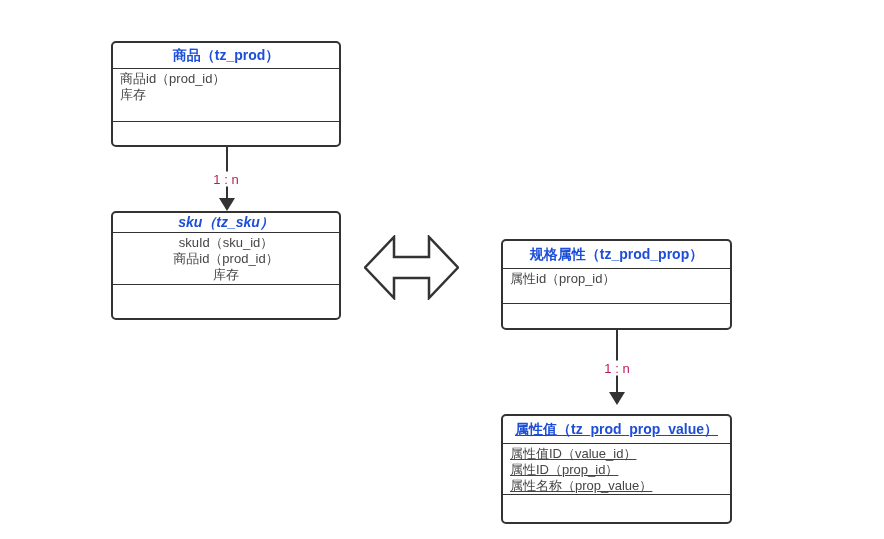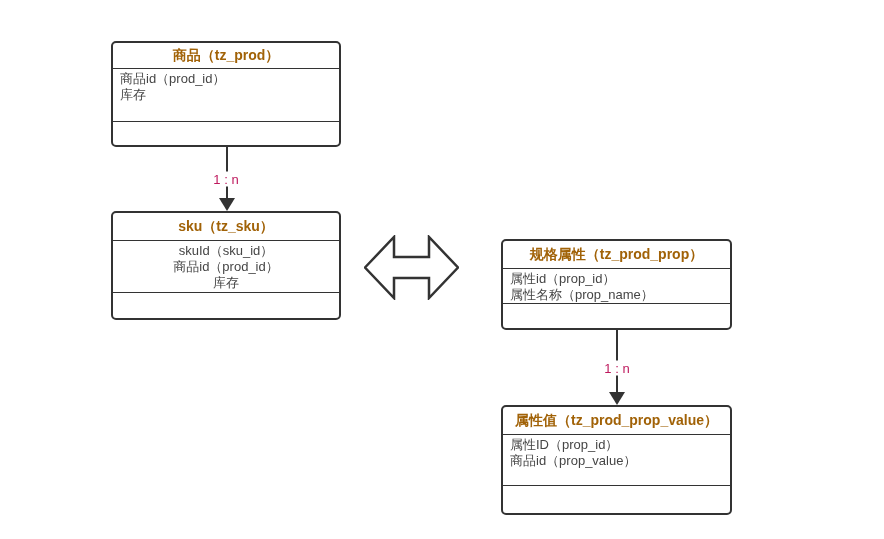--- a/index.html
+++ b/index.html
@@ -20,21 +20,21 @@
     box-sizing:border-box;
     display:flex;
     flex-direction:column;
     color:#454545;
   }
   .er-title {
     box-sizing:border-box;
     border-bottom:1.5px solid #333333;
     font-weight:bold;
     font-size:14px;
-    color:#a16207;
+    color:#1d4ed8;
     display:flex;
     align-items:center;
     justify-content:center;
     flex:0 0 auto;
   }
   .er-fields {
     box-sizing:border-box;
     border-bottom:1.5px solid #333333;
     padding:2px 7px 0 7px;
     font-size:13px;
@@ -80,48 +80,48 @@
       <div>库存</div>
     </div>
     <div class="er-empty"></div>
   </div>
 
   <div class="rel-line" style="left:225.5px; top:147px; height:51px;"></div>
   <div class="rel-head" style="left:218.5px; top:198px;"></div>
   <span class="rel-label" style="left:226px; top:179px;">1 : n</span>
 
   <div class="er-table" style="left:111px; top:211px; width:230px; height:109px;">
-    <div class="er-title" style="height:28px;">sku（tz_sku）</div>
+    <div class="er-title" style="height:20px;font-style:italic;">sku（tz_sku）</div>
     <div class="er-fields" style="height:52px;text-align:center;">
       <div>skuId（sku_id）</div>
       <div>商品id（prod_id）</div>
       <div>库存</div>
     </div>
     <div class="er-empty"></div>
   </div>
 
   <svg class="bidir-arrow" style="left:364px; top:235px;" width="95" height="65" viewBox="0 0 95 65">
     <polygon points="1,32.5 30,2 30,22 65,22 65,2 94,32.5 65,63 65,43 30,43 30,63" fill="#ffffff" stroke="#333333" stroke-width="2.5" stroke-linejoin="miter"></polygon>
   </svg>
 
   <div class="er-table" style="left:501px; top:239px; width:231px; height:91px;">
     <div class="er-title" style="height:28px;">规格属性（tz_prod_prop）</div>
     <div class="er-fields" style="height:35px;">
       <div>属性id（prop_id）</div>
-      <div>属性名称（prop_name）</div>
     </div>
     <div class="er-empty"></div>
   </div>
 
   <div class="rel-line" style="left:616px; top:330px; height:62px;"></div>
   <div class="rel-head" style="left:609px; top:392px;"></div>
   <span class="rel-label" style="left:617px; top:368px;">1 : n</span>
 
-  <div class="er-table" style="left:501px; top:405px; width:231px; height:110px;">
+  <div class="er-table" style="left:501px; top:414px; width:231px; height:110px;text-decoration:underline;">
     <div class="er-title" style="height:28px;">属性值（tz_prod_prop_value）</div>
     <div class="er-fields" style="height:51px;">
+      <div>属性值ID（value_id）</div>
       <div>属性ID（prop_id）</div>
-      <div>商品id（prop_value）</div>
+      <div>属性名称（prop_value）</div>
     </div>
     <div class="er-empty"></div>
   </div>
 
 </div>
 
 </body></html>

